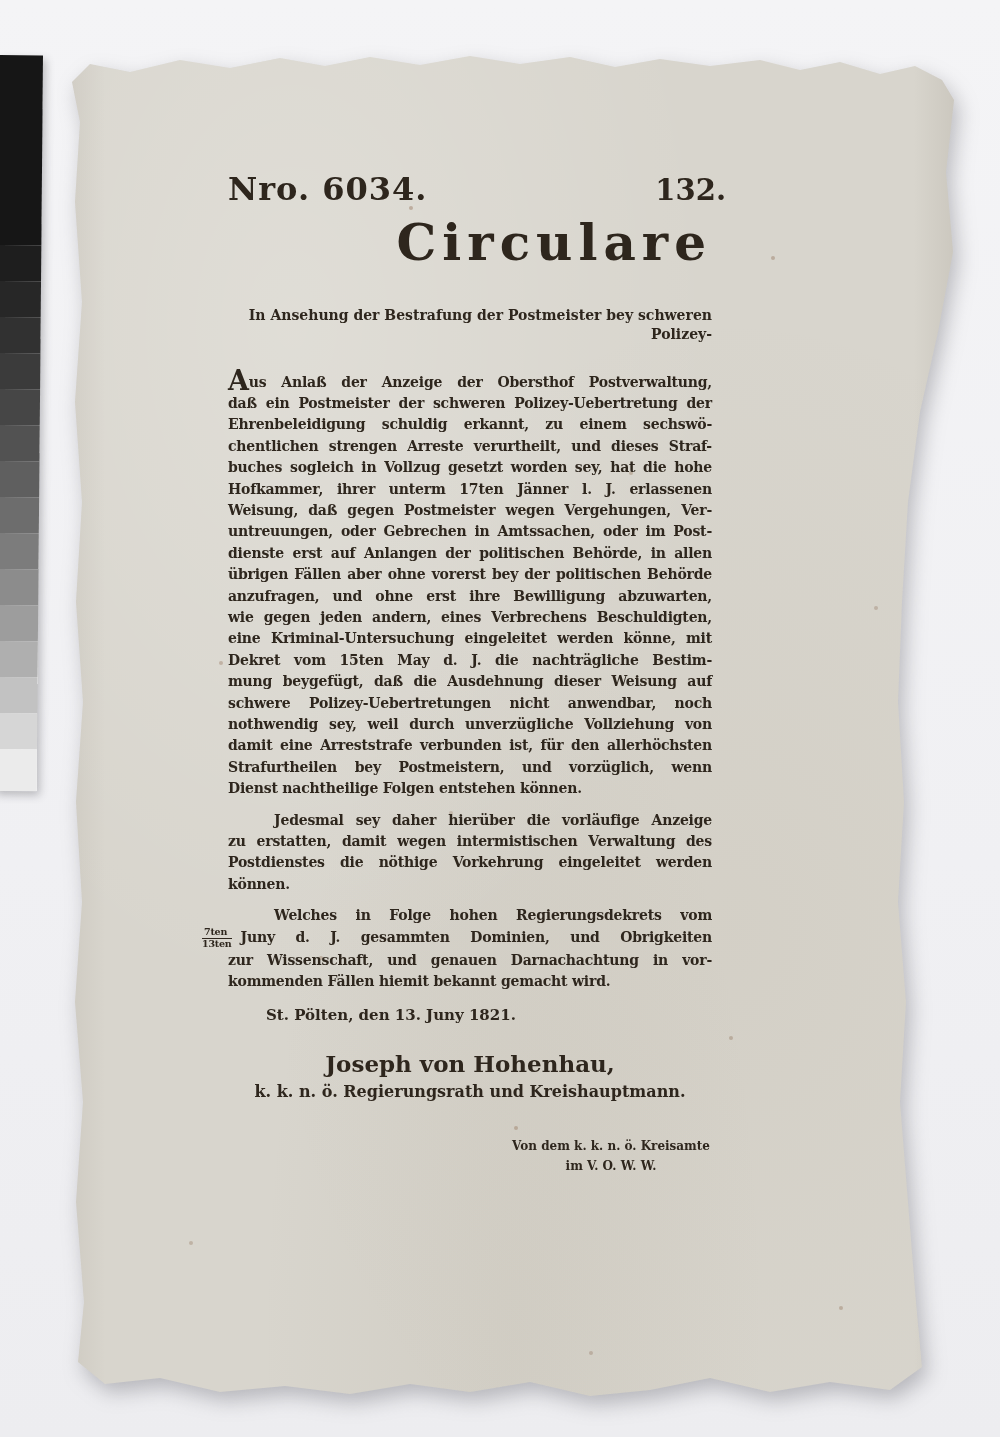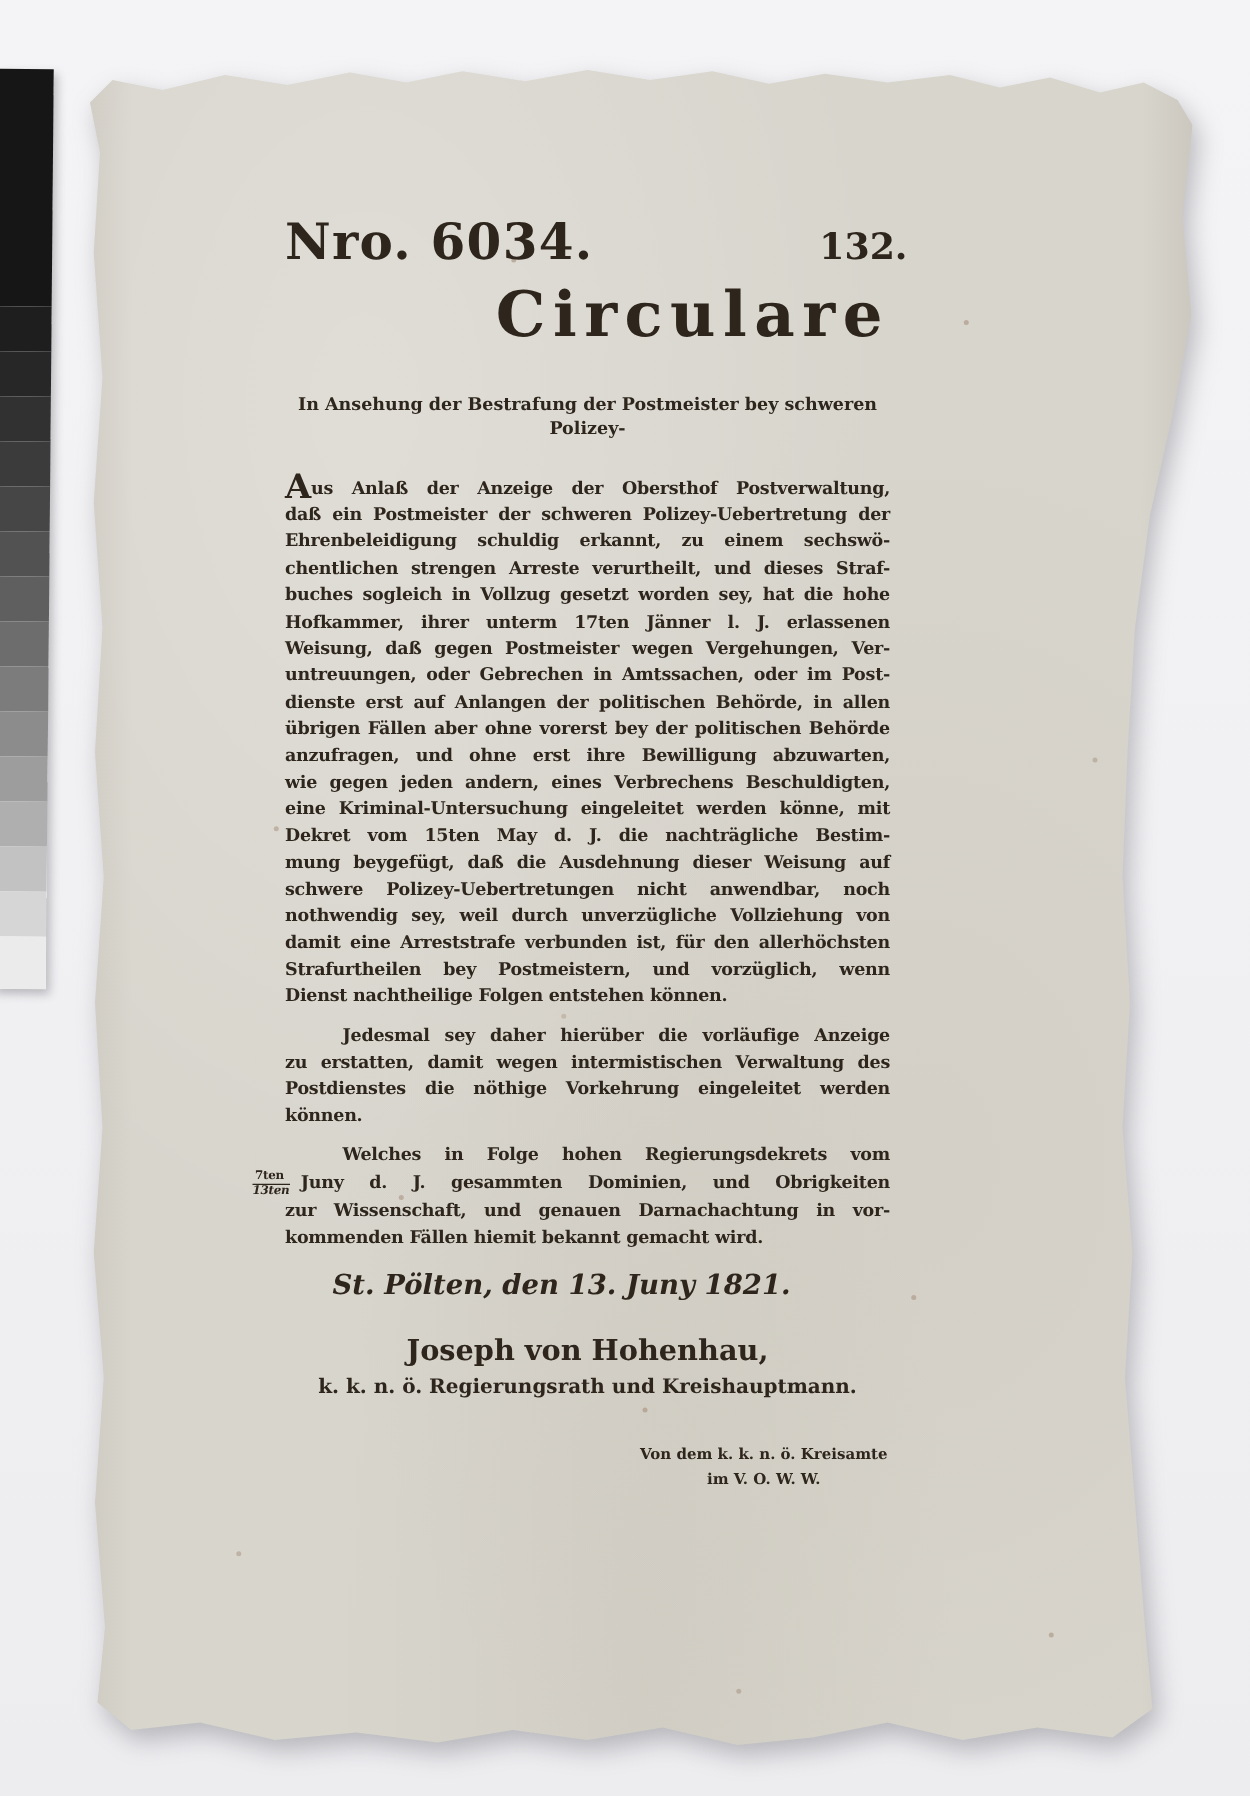--- a/index.html
+++ b/index.html
@@ -79,33 +79,33 @@
     left: 158px; top: 118px;
     width: 484px;
     color: #2e261d;
     font-weight: 700;
   }
   .doc-header {
     display: flex;
     justify-content: space-between;
     align-items: baseline;
   }
-  .doc-number { font-size: 40px; letter-spacing: 1px; }
+  .doc-number { font-size: 32px; letter-spacing: 1px; }
   .page-num   { font-size: 29px; margin-right: -14px; }
 
   .title {
     margin-top: 6px;
     text-align: right;
     font-size: 50px;
     letter-spacing: 6px;
     line-height: 1.15;
   }
 
   .subtitle { margin-top: 34px; font-size: 14px; line-height: 19px; }
-  .sub-line { text-align: center; }
+  .sub-line { text-align: right; }
   .sub-indent { padding-left: 30px; }
 
   .body { margin-top: 28px; font-size: 14px; letter-spacing: -0.2px; }
   .para + .para { margin-top: 10px; }
   .line {
     line-height: 21.4px;
     text-align: justify;
     text-align-last: justify;
     white-space: normal;
   }
@@ -116,23 +116,23 @@
   .fraction {
     display: inline-block;
     text-align: center;
     font-size: 9.5px;
     line-height: 1.15;
     vertical-align: -5px;
     margin-left: -26px;
     margin-right: 9px;
   }
   .fraction .ft { display: block; border-bottom: 1px solid #2e261d; padding: 0 2px; }
-  .fraction .fb { display: block; font-style: italic; }
-
-  .dateline { margin-top: 14px; padding-left: 38px; font-size: 22px; font-style: italic; }
+  .fraction .fb { display: block; }
+
+  .dateline { margin-top: 14px; padding-left: 38px; font-size: 15px; }
 
   .sig-name { margin-top: 26px; text-align: center; font-size: 23px; }
   .sig-role { margin-top: 5px;  text-align: center; font-size: 16px; }
 
   .issuer {
     margin-top: 36px;
     margin-left: auto;
     margin-right: 2px;
     width: fit-content;
     text-align: center;

